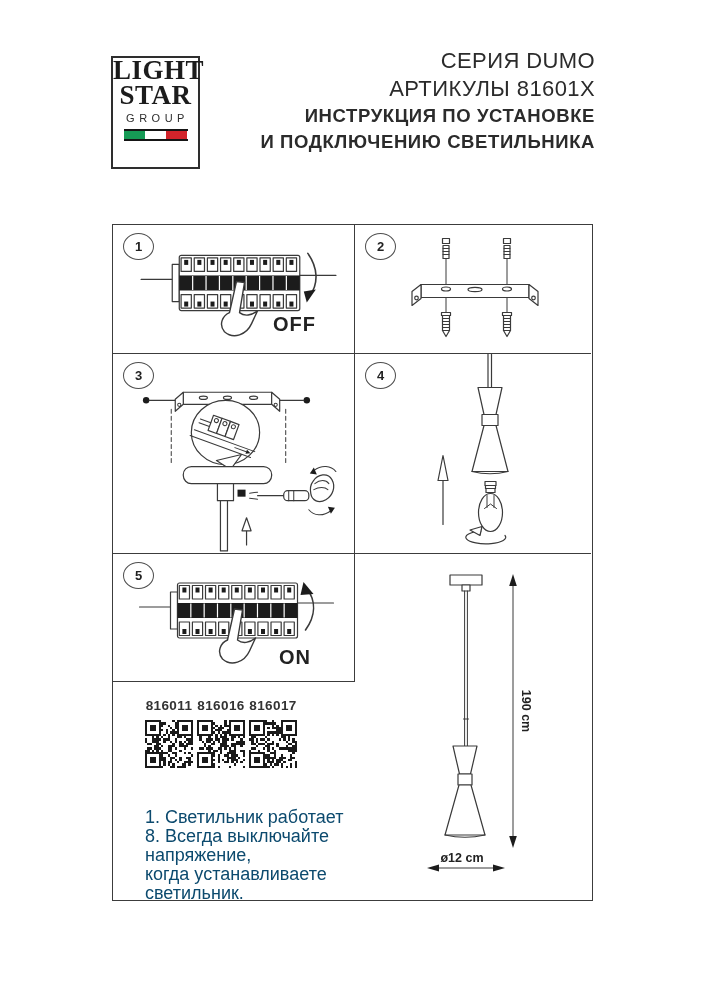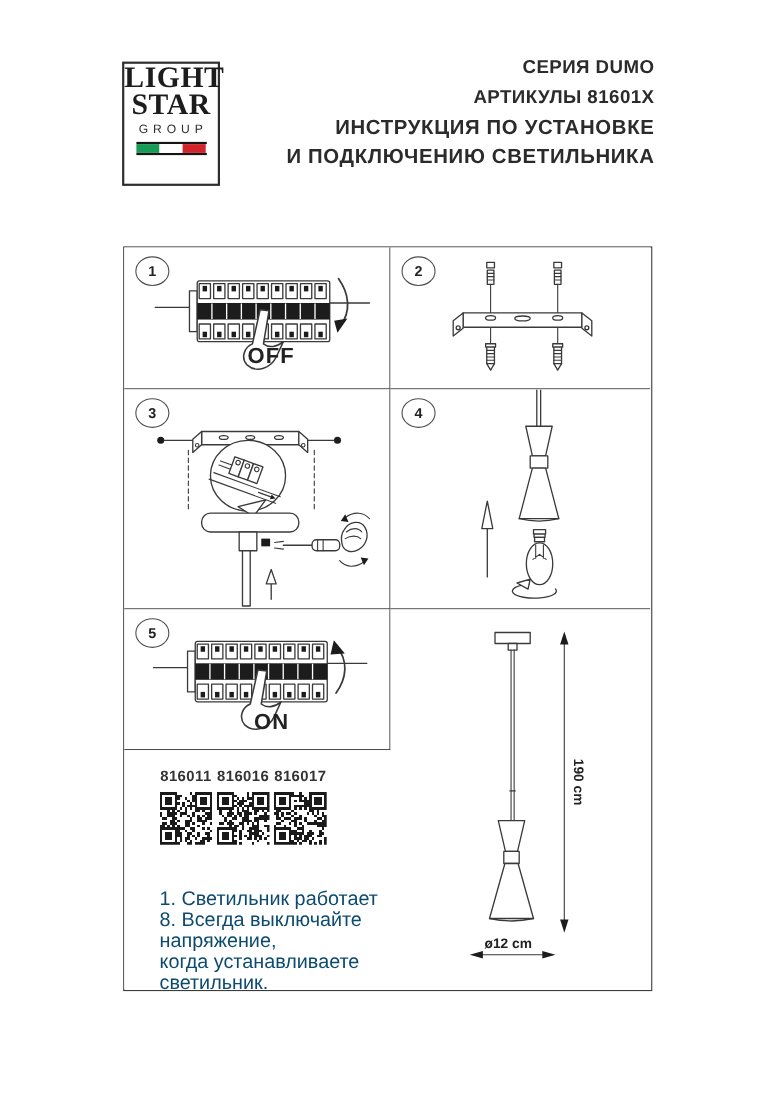--- a/index.html
+++ b/index.html
@@ -10,21 +10,21 @@
   .logo{position:absolute;left:111px;top:56px;width:89px;height:113px;border:2px solid #2e2e2e;
         box-sizing:border-box;text-align:center;background:#fff;}
   .logo-word{font-family:"Liberation Serif",serif;font-weight:700;font-size:27px;line-height:25px;
              letter-spacing:.5px;color:#1c1c1c;}
   .logo-group{font-size:11px;letter-spacing:4.5px;color:#2d2d2d;margin-top:4px;padding-left:4px;text-align:center;}
   .flag{margin:5px auto 0;width:64px;height:8px;border-top:2px solid #151515;border-bottom:2px solid #151515;
         display:flex;box-sizing:content-box;}
   .flag-seg{flex:1;height:100%;}
 
   .titles{position:absolute;right:112px;top:47px;text-align:right;}
-  .series-line{font-size:17px;font-weight:700;line-height:28px;letter-spacing:.4px;color:#2b2b2b;}
+  .series-line{font-size:22px;font-weight:400;line-height:28px;letter-spacing:.4px;color:#2b2b2b;}
   .doc-title{font-size:18.5px;font-weight:700;line-height:26px;letter-spacing:.6px;color:#2b2b2b;}
 
   
   .grid{position:absolute;left:112px;top:224px;width:481px;height:677px;
         border:1.5px solid #3c3c3c;box-sizing:border-box;}
   .cell{position:absolute;box-sizing:border-box;background:#fff;}
   .c1{left:0;top:0;width:242px;height:129px;border-right:1.5px solid #3c3c3c;border-bottom:1.5px solid #3c3c3c;}
   .c2{left:242px;top:0;width:236px;height:129px;border-bottom:1.5px solid #3c3c3c;}
   .c3{left:0;top:129px;width:242px;height:200px;border-right:1.5px solid #3c3c3c;border-bottom:1.5px solid #3c3c3c;}
   .c4{left:242px;top:129px;width:236px;height:200px;border-bottom:1.5px solid #3c3c3c;}
@@ -38,21 +38,21 @@
 
   .diagram{position:absolute;left:0;top:0;width:100%;height:100%;}
   .ln{fill:none;stroke:#3a3a3a;stroke-width:1.2;stroke-linecap:round;stroke-linejoin:round;}
   .lt{fill:none;stroke:#3a3a3a;stroke-width:1;stroke-linecap:round;}
   .wh{fill:#ffffff;stroke:#3a3a3a;stroke-width:1.2;stroke-linejoin:round;}
   .fl{fill:#1c1c1c;stroke:none;}
   .dash{stroke-dasharray:4 3;}
   .sep{stroke:#fff;stroke-width:1.2;}
   .dimtext{font-family:"Liberation Sans",sans-serif;font-size:12.5px;font-weight:700;fill:#222;}
 
-  .state-label{position:absolute;font-size:20px;font-weight:600;letter-spacing:1px;color:#222;z-index:2;}
+  .state-label{position:absolute;font-size:20px;font-weight:600;letter-spacing:1px;color:#222;z-index:2;margin-left:48px;}
   .off-pos{left:112px;top:88px;}
   .on-pos{left:118px;top:92px;}
 
   
   .qr-row{position:absolute;left:32px;top:16px;display:flex;gap:4px;}
   .qr-item{width:48px;display:flex;flex-direction:column;align-items:center;}
   .qr-label{font-size:13.5px;font-weight:700;letter-spacing:.4px;color:#333;margin-bottom:7px;white-space:nowrap;}
   .qr{width:48px;height:48px;display:block;}
   .notes{position:absolute;left:32px;top:126px;font-size:18px;line-height:19px;color:#0c4a6e;}
 </style>

